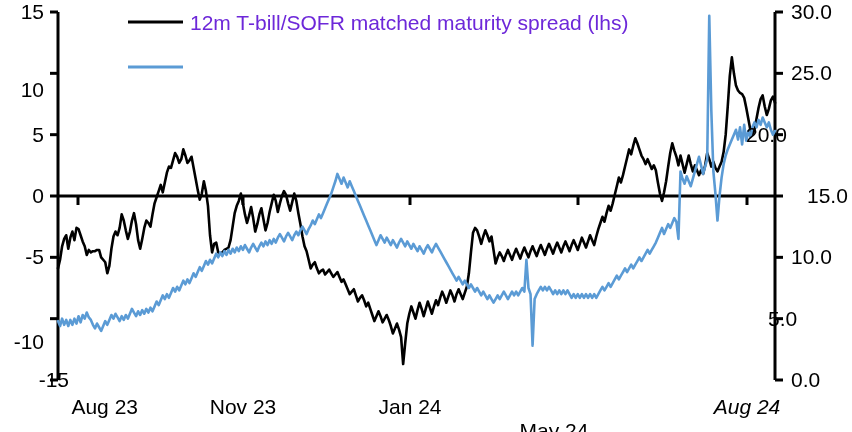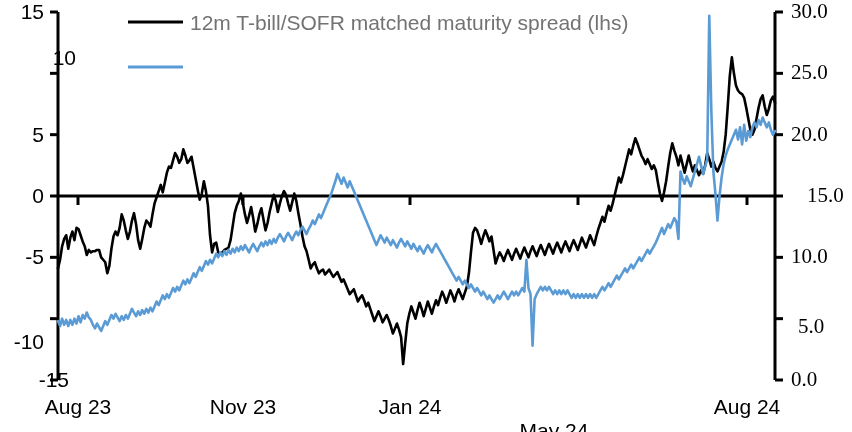--- a/index.html
+++ b/index.html
@@ -2,23 +2,23 @@
 <html><head>
 <meta charset="utf-8">
 <style>
   html,body{margin:0;padding:0;background:#ffffff;}
   body{width:852px;height:432px;overflow:hidden;
        font-family:"Liberation Sans", sans-serif;color:#000;}
   #chart-root{position:relative;width:852px;height:432px;}
   #plot-svg{position:absolute;left:0;top:0;width:852px;height:432px;}
   .tick-label{position:absolute;font-size:21px;line-height:21px;color:#000;white-space:nowrap;}
   .y-left{text-align:right;}
-  .y-right{text-align:center;font-family:Liberation Serif, serif;}
+  .y-right{text-align:center;}
   .x-label{text-align:center;}
-  .legend-text{position:absolute;font-size:21px;line-height:21px;white-space:nowrap;color:#737373;}
+  .legend-text{position:absolute;font-size:21px;line-height:21px;white-space:nowrap;color:#6d28d9;}
 </style>
 </head>
 <body>
 
 <div id="chart-root">
 
   <svg id="plot-svg" viewBox="0 0 852 432">
     <g id="axis-layer">
         <line x1="58" y1="12" x2="58" y2="380" stroke="#000000" stroke-width="3"></line>
         <line x1="775" y1="12" x2="775" y2="380" stroke="#000000" stroke-width="3"></line>
@@ -48,41 +48,41 @@
         <polyline points="58.00,321.12 60.05,326.03 62.11,318.67 64.16,324.80 66.22,319.89 68.27,326.03 70.33,319.89 72.38,324.80 74.44,318.67 76.49,323.57 78.54,316.21 80.60,322.35 82.65,314.99 84.71,318.67 86.76,312.53 88.82,317.44 90.87,319.89 92.93,324.80 94.98,328.48 97.03,323.57 99.09,327.25 101.14,330.93 103.20,326.03 105.25,321.12 107.31,324.80 109.36,319.89 111.42,314.99 113.47,318.67 115.52,313.76 117.58,317.44 119.63,321.12 121.69,316.21 123.74,319.89 125.80,314.99 127.85,318.67 129.91,313.76 131.96,308.85 134.01,312.53 136.07,316.21 138.12,311.31 140.18,314.99 142.23,310.08 144.29,313.76 146.34,308.85 148.40,312.53 150.45,307.63 152.50,311.31 154.56,306.40 156.61,301.49 158.67,305.17 160.72,300.27 162.78,295.36 164.83,299.04 166.89,294.13 168.94,297.81 170.99,292.91 173.05,288.00 175.10,291.68 177.16,286.77 179.21,290.45 181.27,285.55 183.32,280.64 185.38,284.32 187.43,279.41 189.48,283.09 191.54,278.19 193.59,273.28 195.65,276.96 197.70,272.05 199.76,267.15 201.81,270.83 203.87,265.92 205.92,261.01 207.97,264.69 210.03,259.79 212.08,263.47 214.14,258.56 216.19,253.65 218.25,257.33 220.30,252.43 222.36,256.11 224.41,251.20 226.46,254.88 228.52,249.97 230.57,253.65 232.63,248.75 234.68,252.43 236.74,247.52 238.79,251.20 240.85,246.29 242.90,249.97 244.95,245.07 247.01,248.75 249.06,252.43 251.12,247.52 253.17,243.84 255.23,247.52 257.28,251.20 259.34,246.29 261.39,242.61 263.44,246.29 265.50,241.39 267.55,245.07 269.61,240.16 271.66,243.84 273.72,238.93 275.77,242.61 277.83,237.71 279.88,234.03 281.93,237.71 283.99,241.39 286.04,236.48 288.10,232.80 290.15,236.48 292.21,240.16 294.26,235.25 296.32,231.57 298.37,235.25 300.42,230.35 302.48,226.67 304.53,230.35 306.59,234.03 308.64,229.12 310.70,225.44 312.75,220.53 314.81,224.21 316.86,219.31 318.91,214.40 320.97,218.08 323.02,213.17 325.08,208.27 327.13,203.36 329.19,198.45 331.24,193.55 333.30,187.41 335.35,181.28 337.40,173.92 339.46,178.83 341.51,183.73 343.57,177.60 345.62,182.51 347.68,187.41 349.73,181.28 351.79,186.19 353.84,191.09 355.89,196.00 357.95,200.91 360.00,205.81 362.06,210.72 364.11,215.63 366.17,220.53 368.22,225.44 370.28,230.35 372.33,235.25 374.38,240.16 376.44,245.07 378.49,240.16 380.55,235.25 382.60,238.93 384.66,242.61 386.71,237.71 388.77,241.39 390.82,245.07 392.87,240.16 394.93,243.84 396.98,247.52 399.04,242.61 401.09,238.93 403.15,242.61 405.20,246.29 407.26,241.39 409.31,245.07 411.36,248.75 413.42,243.84 415.47,247.52 417.53,251.20 419.58,246.29 421.64,249.97 423.69,253.65 425.74,248.75 427.80,245.07 429.85,248.75 431.91,252.43 433.96,247.52 436.02,243.84 438.07,247.52 440.13,251.20 442.18,254.88 444.23,258.56 446.29,262.24 448.34,265.92 450.40,269.60 452.45,273.28 454.51,276.96 456.56,280.64 458.62,276.96 460.67,280.64 462.72,284.32 464.78,280.64 466.83,284.32 468.89,288.00 470.94,284.32 473.00,288.00 475.05,291.68 477.11,288.00 479.16,291.68 481.21,295.36 483.27,291.68 485.32,295.36 487.38,299.04 489.43,295.36 491.49,299.04 493.54,302.72 495.60,299.04 497.65,295.36 499.70,299.04 501.76,295.36 503.81,291.68 505.87,295.36 507.92,299.04 509.98,295.36 512.03,291.68 514.09,295.36 516.14,291.68 518.19,295.36 520.25,291.68 522.30,288.00 524.36,291.68 526.41,259.79 528.47,288.00 530.52,294.13 532.58,345.65 534.63,299.04 536.68,294.13 538.74,290.45 540.79,286.77 542.85,290.45 544.90,286.77 546.96,290.45 549.01,286.77 551.07,290.45 553.12,294.13 555.17,290.45 557.23,294.13 559.28,290.45 561.34,294.13 563.39,290.45 565.45,294.13 567.50,290.45 569.56,294.13 571.61,297.81 573.66,294.13 575.72,297.81 577.77,294.13 579.83,297.81 581.88,294.13 583.94,297.81 585.99,294.13 588.05,297.81 590.10,294.13 592.15,297.81 594.21,294.13 596.26,297.81 598.32,294.13 600.37,290.45 602.43,286.77 604.48,290.45 606.54,286.77 608.59,283.09 610.64,286.77 612.70,283.09 614.75,279.41 616.81,275.73 618.86,279.41 620.92,275.73 622.97,272.05 625.03,268.37 627.08,272.05 629.13,268.37 631.19,264.69 633.24,268.37 635.30,264.69 637.35,261.01 639.41,257.33 641.46,261.01 643.52,257.33 645.57,253.65 647.62,249.97 649.68,253.65 651.73,249.97 653.79,246.29 655.84,242.61 657.90,237.71 659.95,232.80 662.01,227.89 664.06,234.03 666.11,229.12 668.17,224.21 670.22,227.89 672.28,222.99 674.33,218.08 676.39,221.76 678.44,238.93 680.50,171.47 682.55,178.83 684.60,183.73 686.66,176.37 688.71,181.28 690.77,186.19 692.82,178.83 694.88,171.47 696.93,164.11 698.99,156.75 701.04,165.33 703.09,173.92 705.15,166.56 707.20,159.20 709.26,15.68 711.31,110.13 713.37,171.47 715.42,193.55 717.48,220.53 719.53,196.00 721.58,177.60 723.64,164.11 725.69,155.52 727.75,149.39 729.80,144.48 731.86,139.57 733.91,134.67 735.97,129.76 738.02,139.57 740.07,127.31 742.13,144.48 744.18,124.85 746.24,140.80 748.29,130.99 750.35,137.12 752.40,127.31 754.46,122.40 756.51,127.31 758.56,119.95 760.62,124.85 762.67,117.49 764.73,122.40 766.78,127.31 768.84,122.40 770.89,129.76 772.95,134.67 775.00,130.99" fill="none" stroke="#5b9bd5" stroke-width="2.6" stroke-linejoin="round" stroke-linecap="round"></polyline>
       </g>
     <g id="legend-lines">
         <line x1="128" y1="22" x2="183" y2="22" stroke="#000000" stroke-width="3.2"></line>
         <line x1="128" y1="67" x2="183" y2="67" stroke="#5b9bd5" stroke-width="3.2"></line>
       </g>
   </svg>
 
   <div id="y-left-labels">
       <div class="tick-label y-left" style="left: 0px; width: 44px; top: 1px;">15</div>
-      <div class="tick-label y-left" style="left: 0px; width: 44px; top: 47px; padding-left: 32px;">10</div>
+      <div class="tick-label y-left" style="left: 0px; width: 44px; top: 79px;">10</div>
       <div class="tick-label y-left" style="left: 0px; width: 44px; top: 123.667px;">5</div>
       <div class="tick-label y-left" style="left: 0px; width: 44px; top: 185px;">0</div>
       <div class="tick-label y-left" style="left: 0px; width: 44px; top: 246.333px;">-5</div>
       <div class="tick-label y-left" style="left: 0px; width: 44px; top: 307.667px; margin-top: 23px;">-10</div>
       <div class="tick-label y-left" style="left: 0px; width: 44px; top: 369px; margin-left: 25px;">-15</div>
     </div>
 
   <div id="y-right-labels">
       <div class="tick-label y-right" style="left: 791px; top: 1px;">30.0</div>
       <div class="tick-label y-right" style="left: 791px; top: 62.3333px;">25.0</div>
-      <div class="tick-label y-right" style="left: 791px; top: 123.667px;">20.0</div>
+      <div class="tick-label y-right" style="left: 746px; top: 123.667px;">20.0</div>
       <div class="tick-label y-right" style="left: 807px; top: 185px;">15.0</div>
       <div class="tick-label y-right" style="left: 791px; top: 246.333px;">10.0</div>
-      <div class="tick-label y-right" style="left: 798px; top: 307.667px; margin-top: 8px;">5.0</div>
+      <div class="tick-label y-right" style="left: 768px; top: 307.667px;">5.0</div>
       <div class="tick-label y-right" style="left: 791px; top: 369px;">0.0</div>
     </div>
 
   <div id="x-labels">
-      <div class="tick-label x-label" style="left: 18px; width: 120px; top: 396px;">Aug 23</div>
+      <div class="tick-label x-label" style="left: 18px; width: 120px; top: 396px; text-align: right;">Aug 23</div>
       <div class="tick-label x-label" style="left: 183px; width: 120px; top: 396px;">Nov 23</div>
       <div class="tick-label x-label" style="left: 350px; width: 120px; top: 396px;">Jan 24</div>
       <div class="tick-label x-label" style="left: 494px; width: 120px; top: 396px; margin-top: 24px;">May 24</div>
-      <div class="tick-label x-label" style="left: 687px; width: 120px; top: 396px;">Aug 24</div>
+      <div class="tick-label x-label" style="left: 687px; width: 120px; top: 396px; font-style: italic;">Aug 24</div>
     </div>
 
   <div class="legend-text" style="left:190px; top:12px;">12m T-bill/SOFR matched maturity spread (lhs)</div>
 
 </div>
 
 </body></html>

